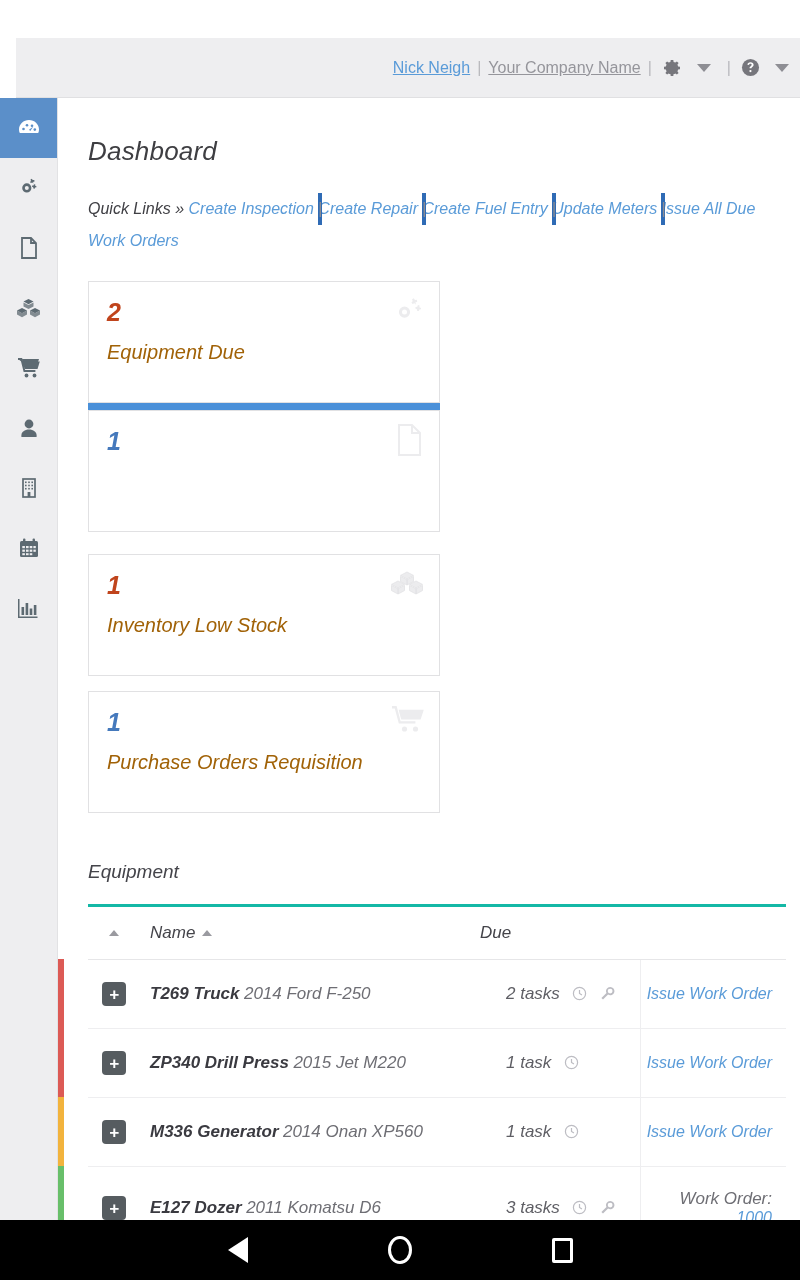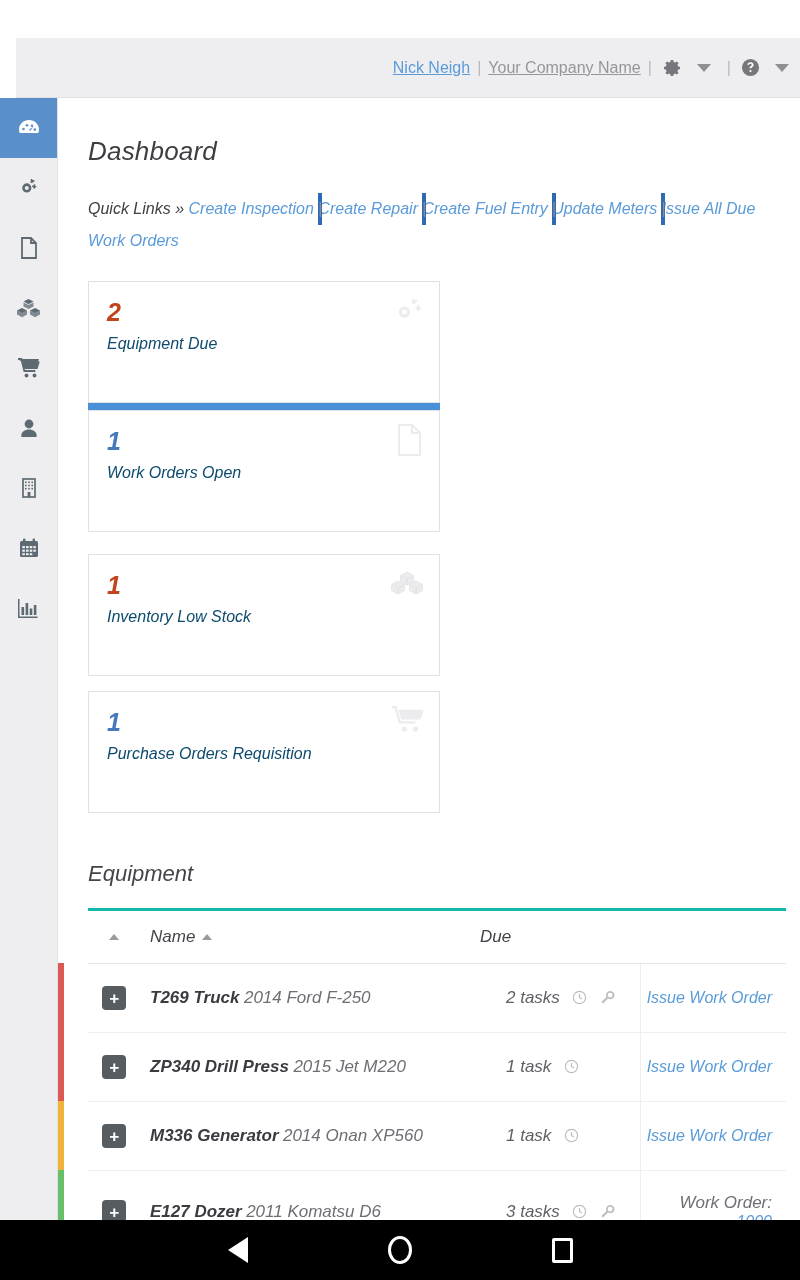--- a/index.html
+++ b/index.html
@@ -67,30 +67,30 @@
   
   .cards { margin-top:24px; display:flex; flex-wrap:wrap; gap:0 11px; }
   .card-wrap { width:352px; }
   .card {
     position:relative; height:122px; border:1px solid #e1e1e3;
     background:#fff; padding:16px 18px;
   }
   .card .num { font-size:25px; font-weight:700; line-height:28px; }
   .card .num.warn { color:#c0441c; }
   .card .num.info { color:#4579bc; }
-  .card .lbl { margin-top:9px; font-size:16px; color:#0c4a6e; }
+  .card .lbl { margin-top:15px; font-size:20px; color:#a16207; }
   .card .bigicon {
     position:absolute; top:12px; right:14px; color:#ececee;
   }
   .progress { height:7px; background:#4a90d9; width:100%; margin-top:0; }
   .progress.hidden { background:transparent; }
   .row2 { margin-top:15px; }
 
   
-  .sec-title { margin-top:48px; font-size:22px; color:#44444a; font-weight:400; }
+  .sec-title { margin-top:48px; font-size:19px; color:#44444a; font-weight:400; }
 
   .tbl { margin-top:21px; width:100%; border-collapse:collapse; font-size:16px; }
   .tbl thead th {
     font-weight:400; color:#44444a; text-align:left;
     padding:16px 0 16px 0; border-top:3px solid #14b8a6; border-bottom:1px solid #e6e6e8;
     font-size:17px;
   }
   .th-exp { width:62px; padding-left:14px !important; }
   .th-name { width:330px; }
   .th-due  { width:160px; }
@@ -285,21 +285,20 @@
                 <path d="M30 13.9l-1.6-.7.2-1.7-1.7-.4-.6 1.6-1.7.2-.3 1.7 1.6.6.3 1.7 1.7.2.5-1.6 1.6-.3z"></path>
               </svg>
             </span>
           </div>
           <div class="progress"></div>
         </div>
 
         <div class="card-wrap">
           <div class="card">
             <div class="num info">1</div>
-            <div class="lbl">Work Orders Open</div>
             <span class="bigicon">
               <svg width="30" height="34" viewBox="0 0 30 34" fill="none" stroke="#ececee" stroke-width="2">
                 <path d="M4 2h13l8 8v22H4z"></path>
                   <path d="M17 2v8h8"></path>
               </svg>
             </span>
           </div>
           <div class="progress hidden"></div>
         </div>
 

